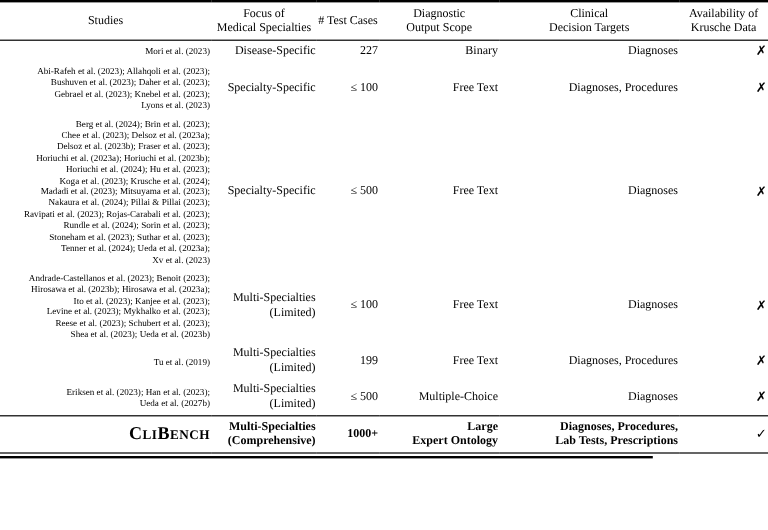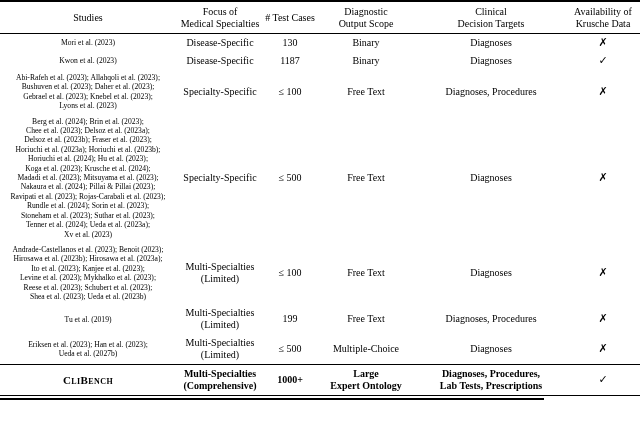--- a/index.html
+++ b/index.html
@@ -25,38 +25,38 @@
     font-weight: normal;
     font-size: 10px;
     line-height: 12px;
     white-space: pre-line;
     text-align: center;
     vertical-align: middle;
     padding: 4px 0 3px 0;
     border-bottom: 1px solid #000;
   }
   td {
-    text-align: center;
+    text-align: right;
     vertical-align: middle;
     font-size: 10px;
     line-height: 12px;
     white-space: pre-line;
     padding: 3px 1px;
     margin-left: 14px;
   }
   td.studies {
     font-size: 7.6px;
     line-height: 9.4px;
   }
   tr.benchmark {
     border-top: 1px solid #000;
     font-weight: bold;
   }
   tr.benchmark td.studies {
-    font-size: 11px;
+    font-size: 15px;
     line-height: 13px;
     font-variant: small-caps;
     letter-spacing: 0.4px;
   }
   td.mark {
     font-family: "DejaVu Sans", sans-serif;
     font-size: 11px;
   }
   table { border-bottom: 1px solid #000; }
   .bottom-rule {
@@ -89,32 +89,24 @@
         <th>Clinical
 Decision Targets</th>
         <th>Availability of
 Krusche Data</th>
       </tr>
     </thead>
     <tbody>
         <tr>
     <td class="studies">Mori et al. (2023)</td>
     <td>Disease-Specific</td>
-    <td>130</td>
+    <td>227</td>
     <td>Binary</td>
     <td>Diagnoses</td>
     <td class="mark">✗</td>
-  </tr>
-        <tr>
-    <td class="studies">Kwon et al. (2023)</td>
-    <td>Disease-Specific</td>
-    <td>1187</td>
-    <td>Binary</td>
-    <td>Diagnoses</td>
-    <td class="mark">✓</td>
   </tr>
         <tr>
     <td class="studies">Abi-Rafeh et al. (2023); Allahqoli et al. (2023);
 Bushuven et al. (2023); Daher et al. (2023);
 Gebrael et al. (2023); Knebel et al. (2023);
 Lyons et al. (2023)</td>
     <td>Specialty-Specific</td>
     <td>≤ 100</td>
     <td>Free Text</td>
     <td>Diagnoses, Procedures</td>

